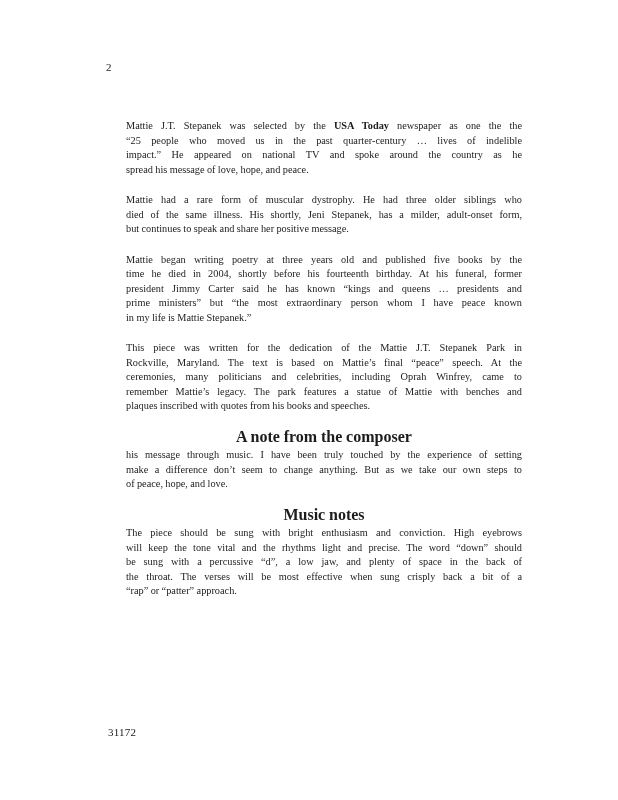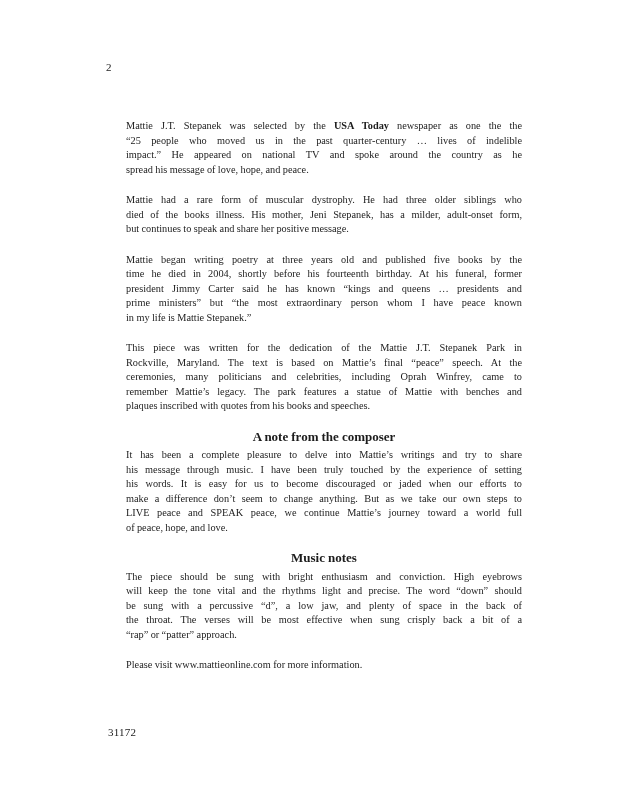--- a/index.html
+++ b/index.html
@@ -40,21 +40,21 @@
     text-align-last: justify;
     overflow: hidden;
   }
   .line.last {
     text-align: right;
     text-align-last: left;
   }
   .heading {
     font-weight: bold;
     text-align: center;
-    font-size: 13px;
+    font-size: 16px;
     margin: 0 0 4px 0;
   }
   .bold-italic {
     font-weight: bold;
   }
   .plate-number {
     position: absolute;
     left: 108px;
     top: 728px;
     font-size: 11px;
@@ -70,53 +70,47 @@
 
   <div class="content" id="doc">
       <div class="paragraph">
         <div class="line"><span>Mattie J.T. Stepanek was selected by the </span><span class="bold-italic">USA Today</span><span> newspaper as one the the</span></div>
         <div class="line">“25 people who moved us in the past quarter-century … lives of indelible</div>
         <div class="line">impact.” He appeared on national TV and spoke around the country as he</div>
         <div class="line last">spread his message of love, hope, and peace.</div>
       </div>
       <div class="paragraph">
         <div class="line">Mattie had a rare form of muscular dystrophy. He had three older siblings who</div>
-        <div class="line">died of the books illness. His mother, Jeni Stepanek, has a milder, adult-onset form,</div>
+        <div class="line">died of the same illness. His shortly, Jeni Stepanek, has a milder, adult-onset form,</div>
         <div class="line last">but continues to speak and share her positive message.</div>
       </div>
       <div class="paragraph">
         <div class="line">Mattie began writing poetry at three years old and published five books by the</div>
         <div class="line">time he died in 2004, shortly before his fourteenth birthday. At his funeral, former</div>
         <div class="line">president Jimmy Carter said he has known “kings and queens … presidents and</div>
         <div class="line">prime ministers” but “the most extraordinary person whom I have peace known</div>
         <div class="line last">in my life is Mattie Stepanek.”</div>
       </div>
       <div class="paragraph">
         <div class="line">This piece was written for the dedication of the Mattie J.T. Stepanek Park in</div>
         <div class="line">Rockville, Maryland. The text is based on Mattie’s final “peace” speech. At the</div>
         <div class="line">ceremonies, many politicians and celebrities, including Oprah Winfrey, came to</div>
         <div class="line">remember Mattie’s legacy. The park features a statue of Mattie with benches and</div>
         <div class="line last">plaques inscribed with quotes from his books and speeches.</div>
       </div>
       <div class="heading">A note from the composer</div>
       <div class="paragraph">
-        <div class="line">It has been a complete pleasure to delve into Mattie’s writings and try to share</div>
         <div class="line">his message through music. I have been truly touched by the experience of setting</div>
-        <div class="line">his words. It is easy for us to become discouraged or jaded when our efforts to</div>
         <div class="line">make a difference don’t seem to change anything. But as we take our own steps to</div>
-        <div class="line">LIVE peace and SPEAK peace, we continue Mattie’s journey toward a world full</div>
         <div class="line last">of peace, hope, and love.</div>
       </div>
       <div class="heading">Music notes</div>
       <div class="paragraph">
         <div class="line">The piece should be sung with bright enthusiasm and conviction. High eyebrows</div>
         <div class="line">will keep the tone vital and the rhythms light and precise. The word “down” should</div>
         <div class="line">be sung with a percussive “d”, a low jaw, and plenty of space in the back of</div>
         <div class="line">the throat. The verses will be most effective when sung crisply back a bit of a</div>
         <div class="line last">“rap” or “patter” approach.</div>
       </div>
-      <div class="paragraph">
-        <div class="line last">Please visit www.mattieonline.com for more information.</div>
-      </div>
     </div>
 
   <div class="plate-number">31172</div>
 </div>
 
 </body></html>

